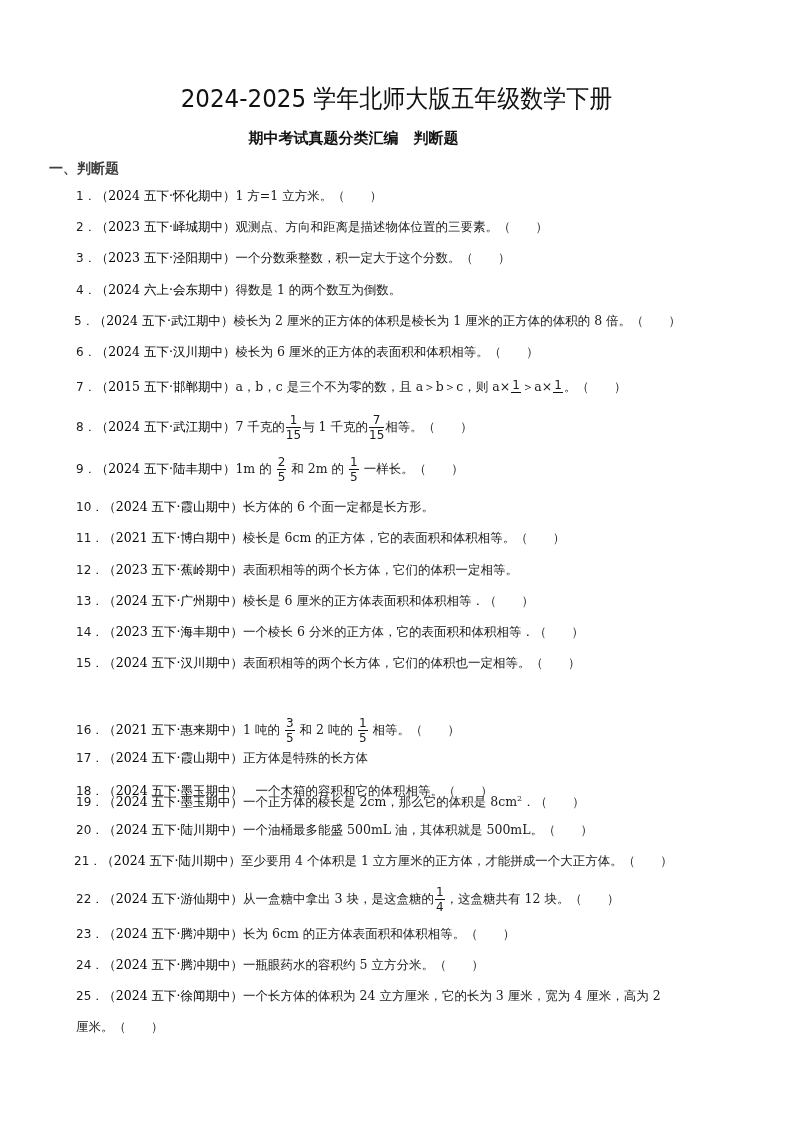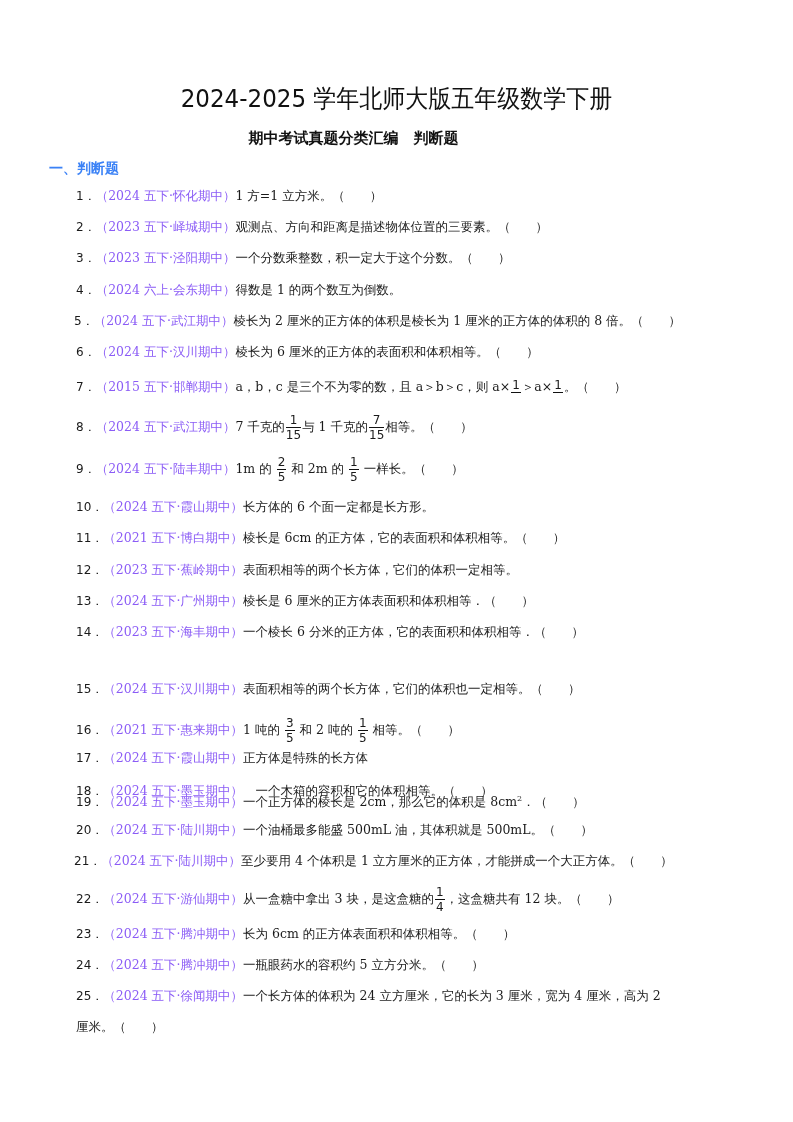--- a/index.html
+++ b/index.html
@@ -16,30 +16,30 @@
   }
   .subtitle {
     position: absolute; top: 129px; left: 0; width: 707px; text-align: center;
     font-family: "DejaVu Sans", "Liberation Sans", sans-serif;
     font-size: 15px; font-weight: bold; color: #111;
     word-spacing: 12px;
   }
   .section {
     position: absolute; top: 160px; left: 49px;
     font-family: "DejaVu Sans", "Liberation Sans", sans-serif;
-    font-size: 14px; font-weight: bold; color: #3b82f6;
+    font-size: 14px; font-weight: bold; color: #404040;
   }
   .q {
     position: absolute; left: 76px; font-size: 12.5px; line-height: 16px; white-space: nowrap;
     color: #1a1a1a;
   }
   .q .num, .q .yr {
     font-family: "DejaVu Sans", "Liberation Sans", sans-serif; font-size: 12px;
   }
-  .q .src { color: #8b5cf6; }
+  .q .src { color: #000000; }
   .q .bracket { color: #222; }
   .frac {
     display: inline-block; vertical-align: middle; text-align: center;
     font-family: "DejaVu Sans", "Liberation Sans", sans-serif; font-size: 12px; line-height: 12px;
     margin: 0 1px;
   }
   .frac .n { display: block; padding: 0 1px 1px; border-bottom: 1px solid #111; }
   .frac .d { display: block; padding-top: 1px; }
   .frac-cut .d { visibility: hidden; height: 2px; }
   .frac-cut { vertical-align: 2px; }
@@ -102,21 +102,21 @@
 </div>
 
 <div class="q" style="top:593px">
   <span class="num">13．</span><span class="src">（2024 五下·广州期中）</span><span>棱长是 6 厘米的正方体表面积和体积相等．</span><span class="bracket">（　　）</span>
 </div>
 
 <div class="q" style="top:624px">
   <span class="num">14．</span><span class="src">（2023 五下·海丰期中）</span><span>一个棱长 6 分米的正方体，它的表面积和体积相等．</span><span class="bracket">（　　）</span>
 </div>
 
-<div class="q" style="top:681px">
+<div class="q" style="top:655px">
   <span class="num">15．</span><span class="src">（2024 五下·汉川期中）</span><span>表面积相等的两个长方体，它们的体积也一定相等。</span><span class="bracket">（　　）</span>
 </div>
 
 <div class="q" style="top:717px">
   <span class="num">16．</span><span class="src">（2021 五下·惠来期中）</span><span>1 吨的 </span><span class="frac"><span class="n">3</span><span class="d">5</span></span><span> 和 2 吨的 </span><span class="frac"><span class="n">1</span><span class="d">5</span></span><span> 相等。</span><span class="bracket">（　　）</span>
 </div>
 
 <div class="q" style="top:750px">
   <span class="num">17．</span><span class="src">（2024 五下·霞山期中）</span><span>正方体是特殊的长方体</span>
 </div>

